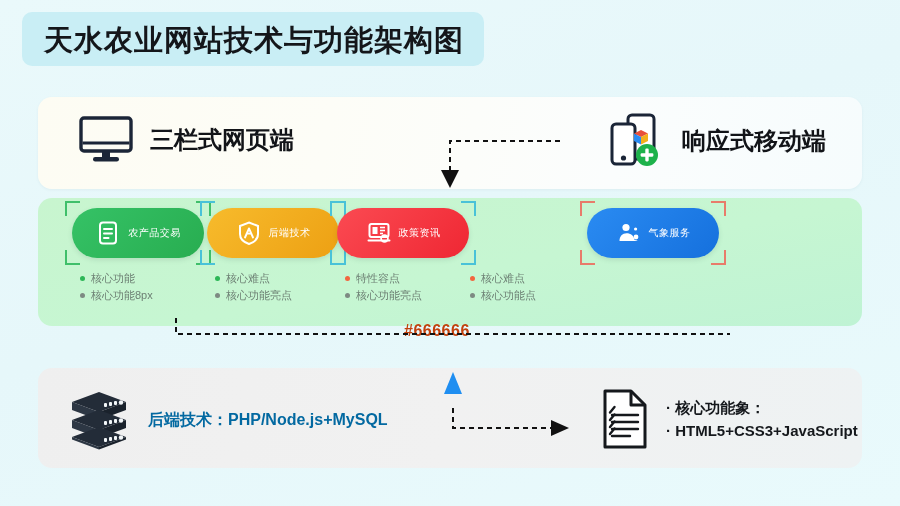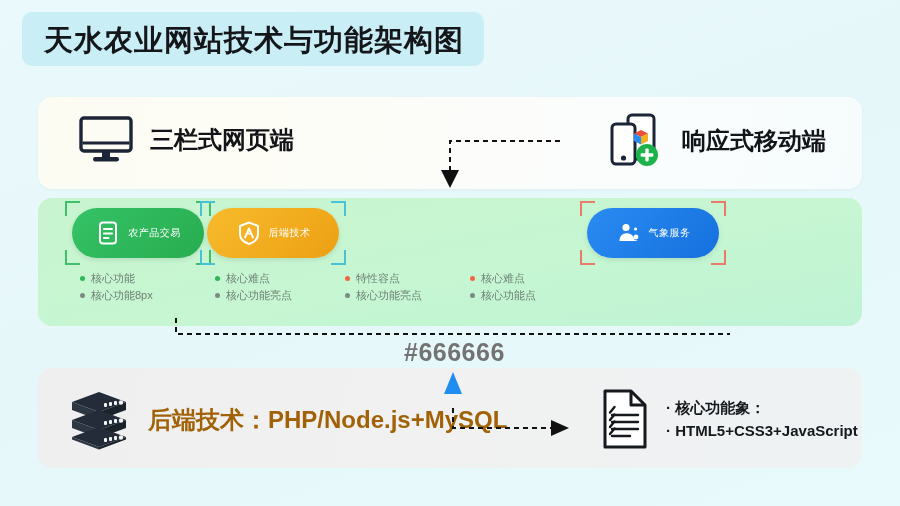--- a/index.html
+++ b/index.html
@@ -56,32 +56,32 @@
   .brk.bl{left:-7px;bottom:-7px;border-left-width:2.5px;border-bottom-width:2.5px;}
   .brk.br{right:-7px;bottom:-7px;border-right-width:2.5px;border-bottom-width:2.5px;}
 
   .bullets{position:absolute;top:62px;left:8px;}
   .bullet{display:flex;align-items:center;gap:6px;height:17px;}
   .bullet .dot{width:5px;height:5px;border-radius:50%;flex:0 0 5px;}
   .bullet .btxt{font-size:11px;color:#5d6b63;white-space:nowrap;opacity:.85;}
 
   
   .hexlabel{
-    position:absolute;left:404px;top:338px;font-size:25px;font-weight:bold;
-    color:#737373;letter-spacing:.5px;
+    position:absolute;left:404px;top:322px;font-size:16px;font-weight:bold;
+    color:#c2410c;letter-spacing:.5px;
   }
 
   
   .card-bottom{
     position:absolute;left:38px;top:368px;width:824px;height:100px;
     background:linear-gradient(100deg,#efefef 0%,#f1f1f1 50%,#eef2f3 100%);
     border-radius:14px;
   }
   .backend{position:absolute;left:68px;top:390px;display:flex;align-items:center;gap:18px;}
-  .backend .btxt{font-size:24px;font-weight:bold;color:#a16207;white-space:nowrap;}
+  .backend .btxt{font-size:16px;font-weight:bold;color:#0369a1;white-space:nowrap;}
   .frontend{position:absolute;left:600px;top:388px;display:flex;align-items:center;gap:16px;}
   .frontend .lines{display:flex;flex-direction:column;gap:4px;}
   .frontend .fl{font-size:15px;font-weight:bold;color:#15181c;white-space:nowrap;}
 
   svg{display:block;overflow:visible;}
   .conn{position:absolute;left:0;top:0;width:900px;height:506px;pointer-events:none;}
 </style>
 </head>
 <body>
 
@@ -173,20 +173,38 @@
         <span class="btxt">核心难点</span>
       </div>
       <div class="bullet">
         <span class="dot" style="background:#7d8a82"></span>
         <span class="btxt">核心功能亮点</span>
       </div>
     </div>
   </div>
 
   <div class="pill-wrap" style="left:337px">
+    <div class="pill" style="background:linear-gradient(135deg,#fb4a52,#ef2733)">
+      <span class="brk tl" style="border-color:#49c2d8"></span>
+      <span class="brk tr" style="border-color:#49c2d8"></span>
+      <span class="brk bl" style="border-color:#49c2d8"></span>
+      <span class="brk br" style="border-color:#49c2d8"></span>
+      <span class="picon">
+        <svg width="26" height="26" viewBox="0 0 26 26">
+          <rect x="3.5" y="4" width="19" height="13" rx="2" fill="none" stroke="#fff" stroke-width="2"></rect>
+          <rect x="6.5" y="7" width="5" height="7" fill="#fff"></rect>
+          <line x1="14" y1="7.5" x2="19" y2="7.5" stroke="#fff" stroke-width="1.6"></line>
+          <line x1="14" y1="10.5" x2="19" y2="10.5" stroke="#fff" stroke-width="1.6"></line>
+          <line x1="14" y1="13.5" x2="17" y2="13.5" stroke="#fff" stroke-width="1.6"></line>
+          <line x1="2.5" y1="20.5" x2="23.5" y2="20.5" stroke="#fff" stroke-width="2" stroke-linecap="round"></line>
+          <circle cx="18.5" cy="18.5" r="3.4" fill="none" stroke="#fff" stroke-width="1.8"></circle>
+        </svg>
+      </span>
+      <span class="ptxt">政策资讯</span>
+    </div>
     <div class="bullets">
       <div class="bullet">
         <span class="dot" style="background:#f2663f"></span>
         <span class="btxt">特性容点</span>
       </div>
       <div class="bullet">
         <span class="dot" style="background:#7d8a82"></span>
         <span class="btxt">核心功能亮点</span>
       </div>
     </div>

